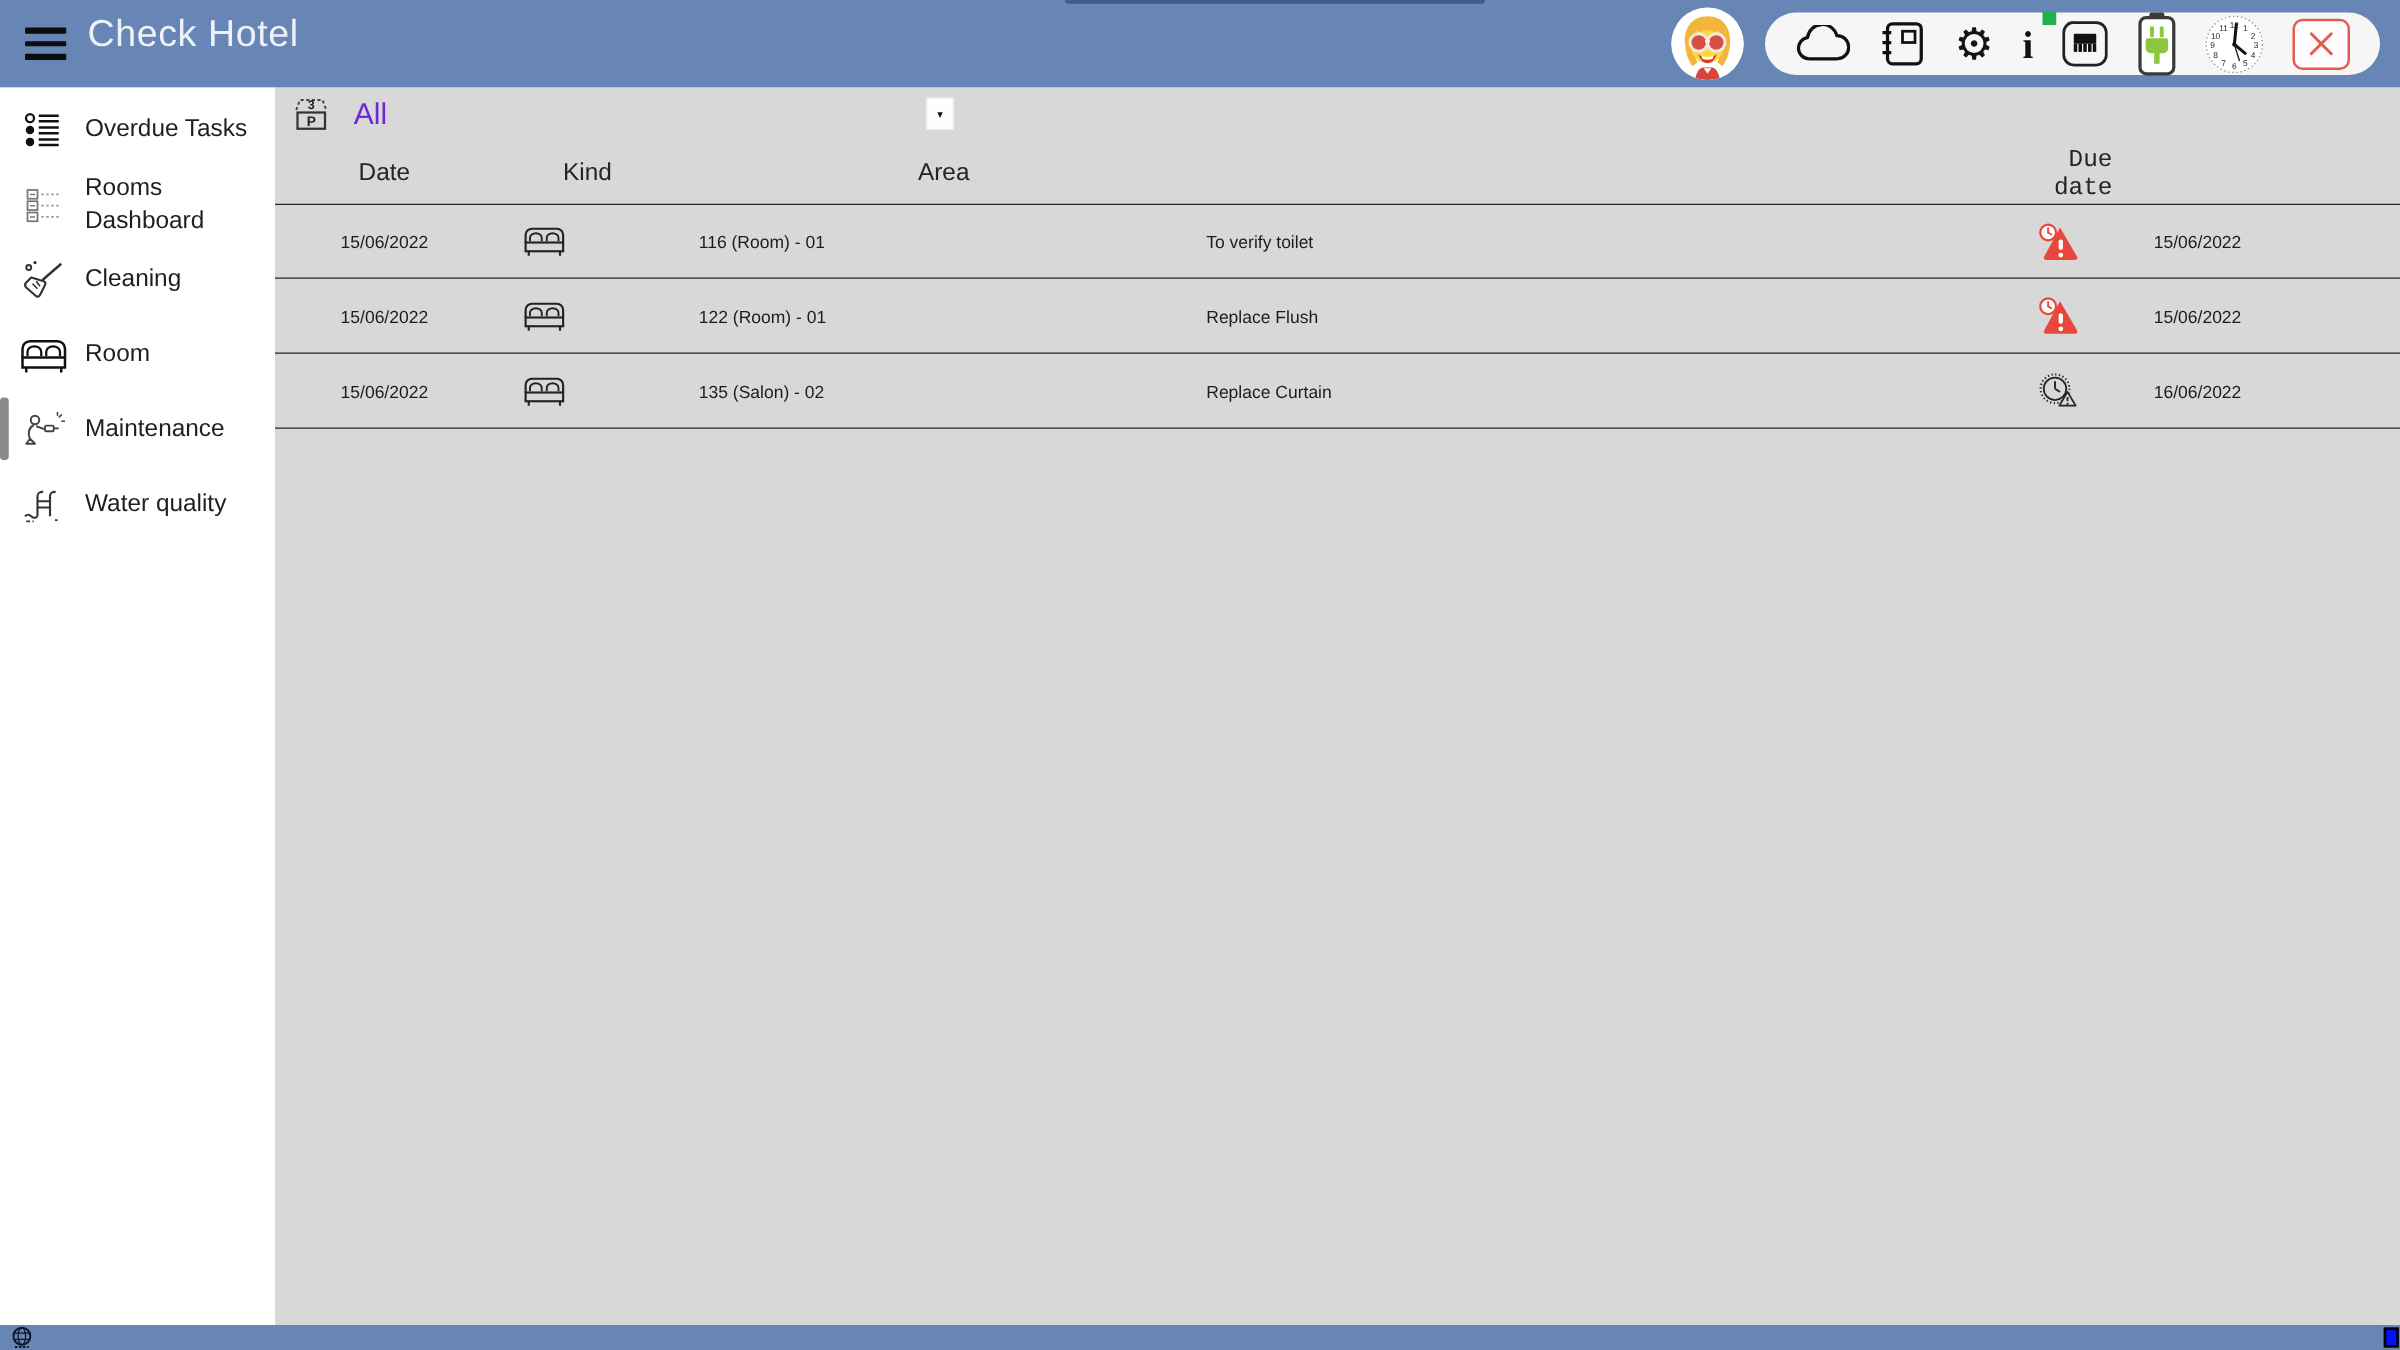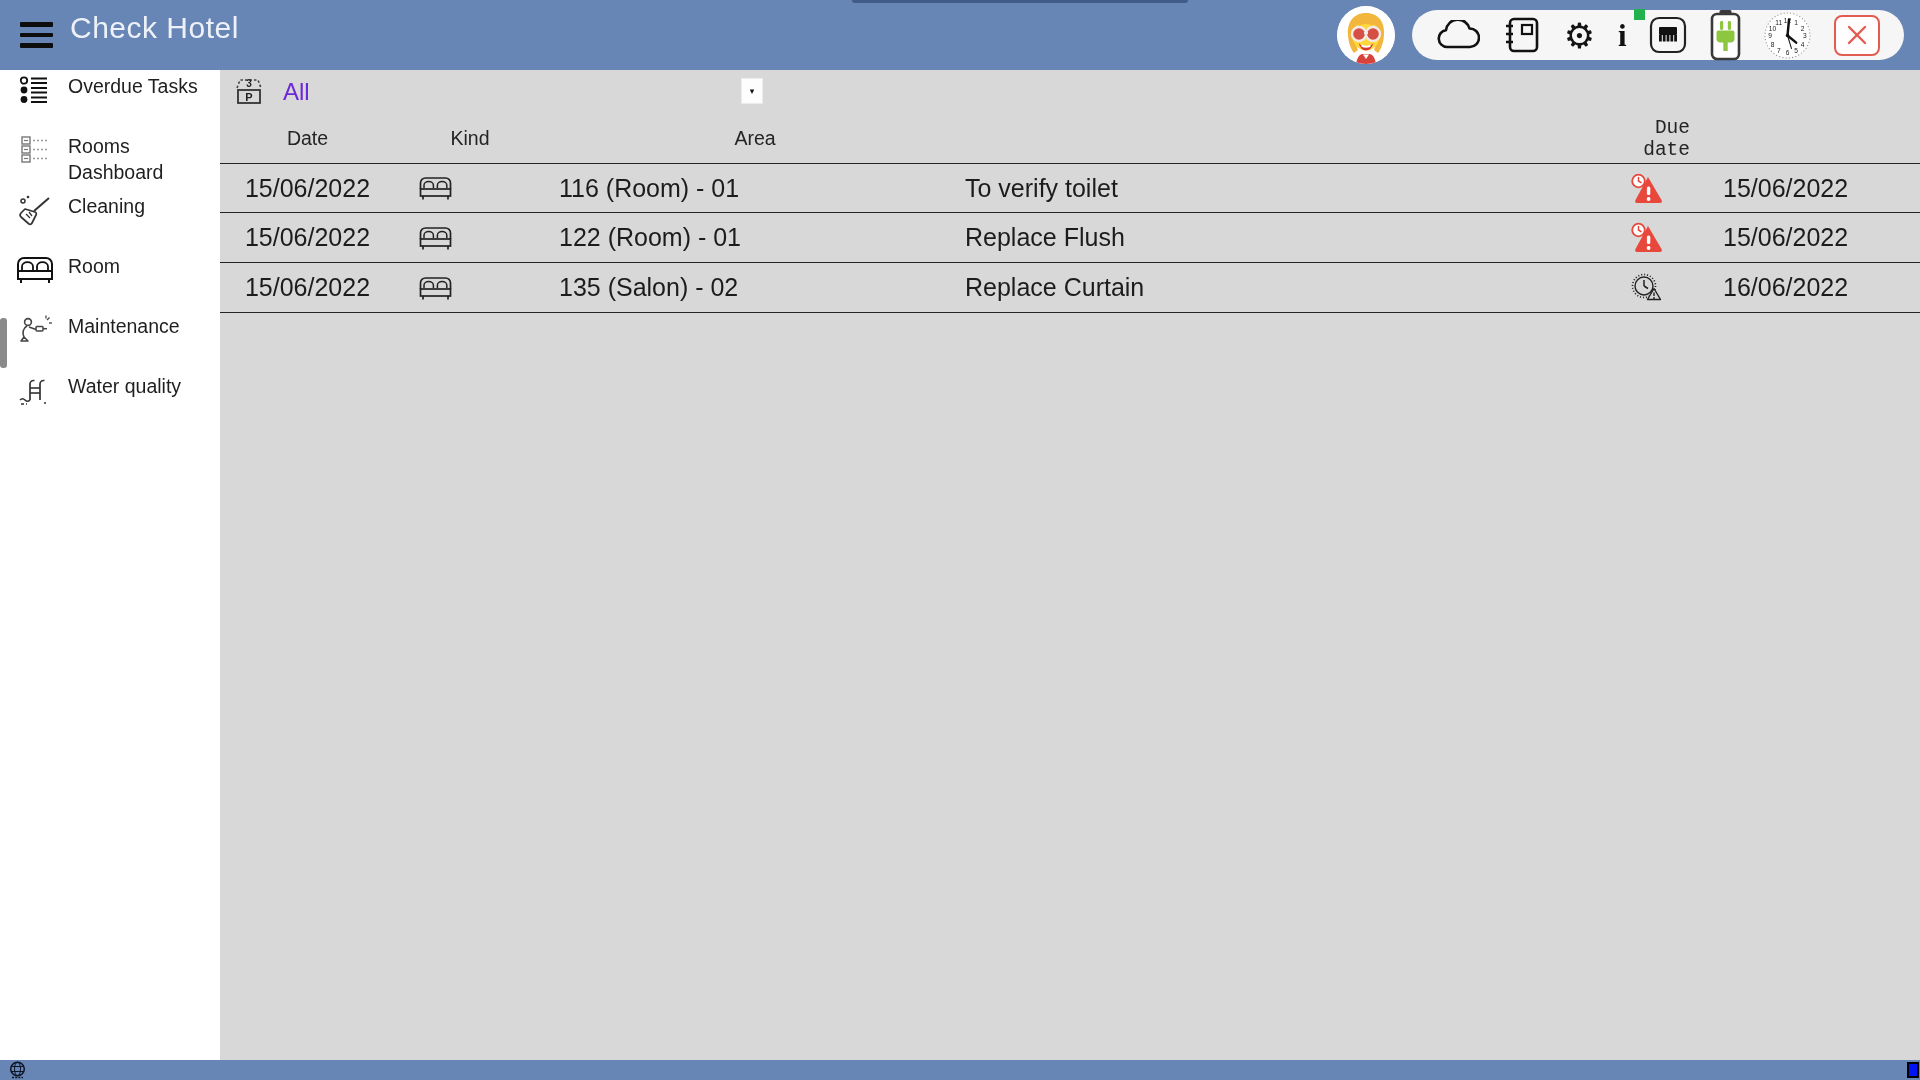--- a/index.html
+++ b/index.html
@@ -19,38 +19,38 @@
           display:flex; align-items:center; justify-content:space-between; padding:0 24px; }
   .tray-btn { display:flex; align-items:center; justify-content:center; cursor:pointer; position:relative; }
   .glyph-gear { font-size:35px; line-height:35px; color:#141414; font-weight:400; }
   .glyph-info { font-family:"Liberation Serif", serif; font-weight:700; font-size:31px; line-height:31px; color:#111; }
   .green-dot { position:absolute; left:-15px; top:-7px; width:11px; height:11px; background:#22b14c; }
   .close-btn { width:46px; height:41px; border:2px solid #e25c50; border-radius:8px; background:#fffdfd;
                display:flex; align-items:center; justify-content:center; }
 
   
   .sidebar { position:absolute; left:0; top:70px; width:220px; height:990px; background:#ffffff; padding-top:4px; }
-  .side-item { position:relative; height:60px; display:flex; cursor:pointer; }
+  .side-item { position:relative; height:60px; display:flex; align-items:center; cursor:pointer; }
   .side-item .icn { width:46px; margin-left:12px; display:flex; justify-content:center; flex:none; }
   .side-item .lbl { margin-left:10px; font-size:19.5px; font-weight:300; color:#1f1f1f; line-height:1.32; max-width:132px; }
   .sel-bar { position:absolute; left:0; top:248px; width:7px; height:50px; background:#8a8a8a; border-radius:3px; }
 
   
   .content { position:absolute; left:220px; top:70px; width:1700px; height:990px; background:#d8d8d8; }
   .filter-row { position:relative; height:44px; display:flex; align-items:center; cursor:pointer; }
   .filter-icn { margin-left:12px; }
   .filter-val { margin-left:17px; font-size:24px; font-weight:300; color:#6d28d9; }
   .dd-btn { position:absolute; left:521px; top:8px; width:22px; height:26px; background:#fdfdfd; border:1px solid #ececec;
             display:flex; align-items:center; justify-content:center; font-size:9px; color:#111; cursor:pointer; }
 
   .grid { display:grid; grid-template-columns:175px 150px 420px 665px 60px 1fr; align-items:center; }
   .thead { height:49px; font-size:19.5px; color:#242424; }
   .thead .hc { text-align:center; }
   .thead .hleft { text-align:right;font-family:Liberation Mono, monospace; }
-  .trow { height:50px; font-size:25px; border-bottom:1px solid #242424; cursor:pointer; }
+  .trow { height:60px; font-size:14px; border-bottom:1px solid #242424; cursor:pointer; }
   .rows .trow:first-child { border-top:1px solid #242424; }
   .c-date { text-align:center; }
   .c-kind { padding-left:22px; display:flex; align-items:center; }
   .c-area { padding-left:14px; }
   .c-status { display:flex; align-items:center; }
   .c-due { padding-left:33px; }
 
   
   .statusbar { position:absolute; left:0; bottom:0; width:1920px; height:20px; background:#6785b5; }
   .globe { position:absolute; left:8px; top:1px; }

